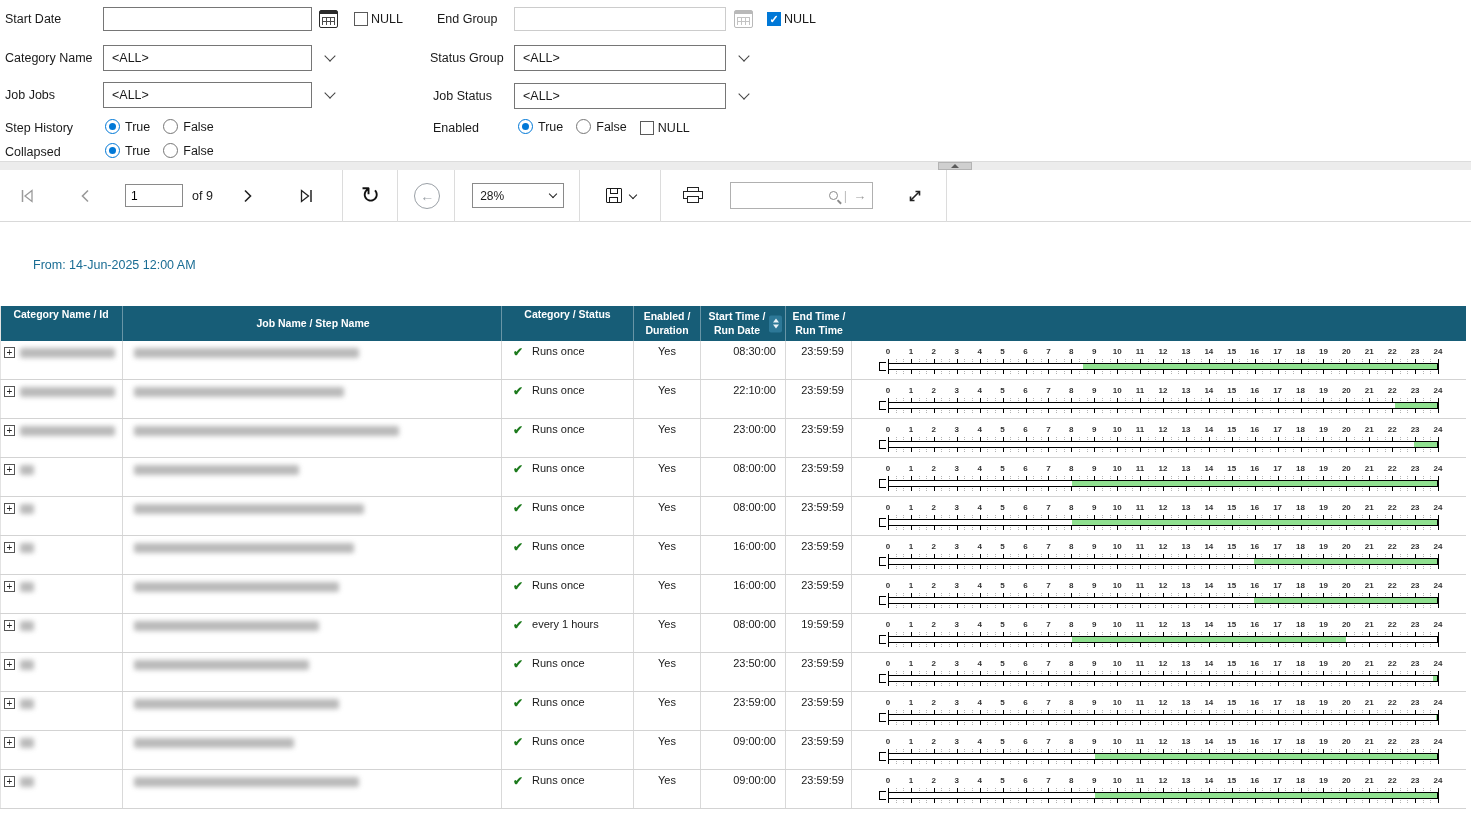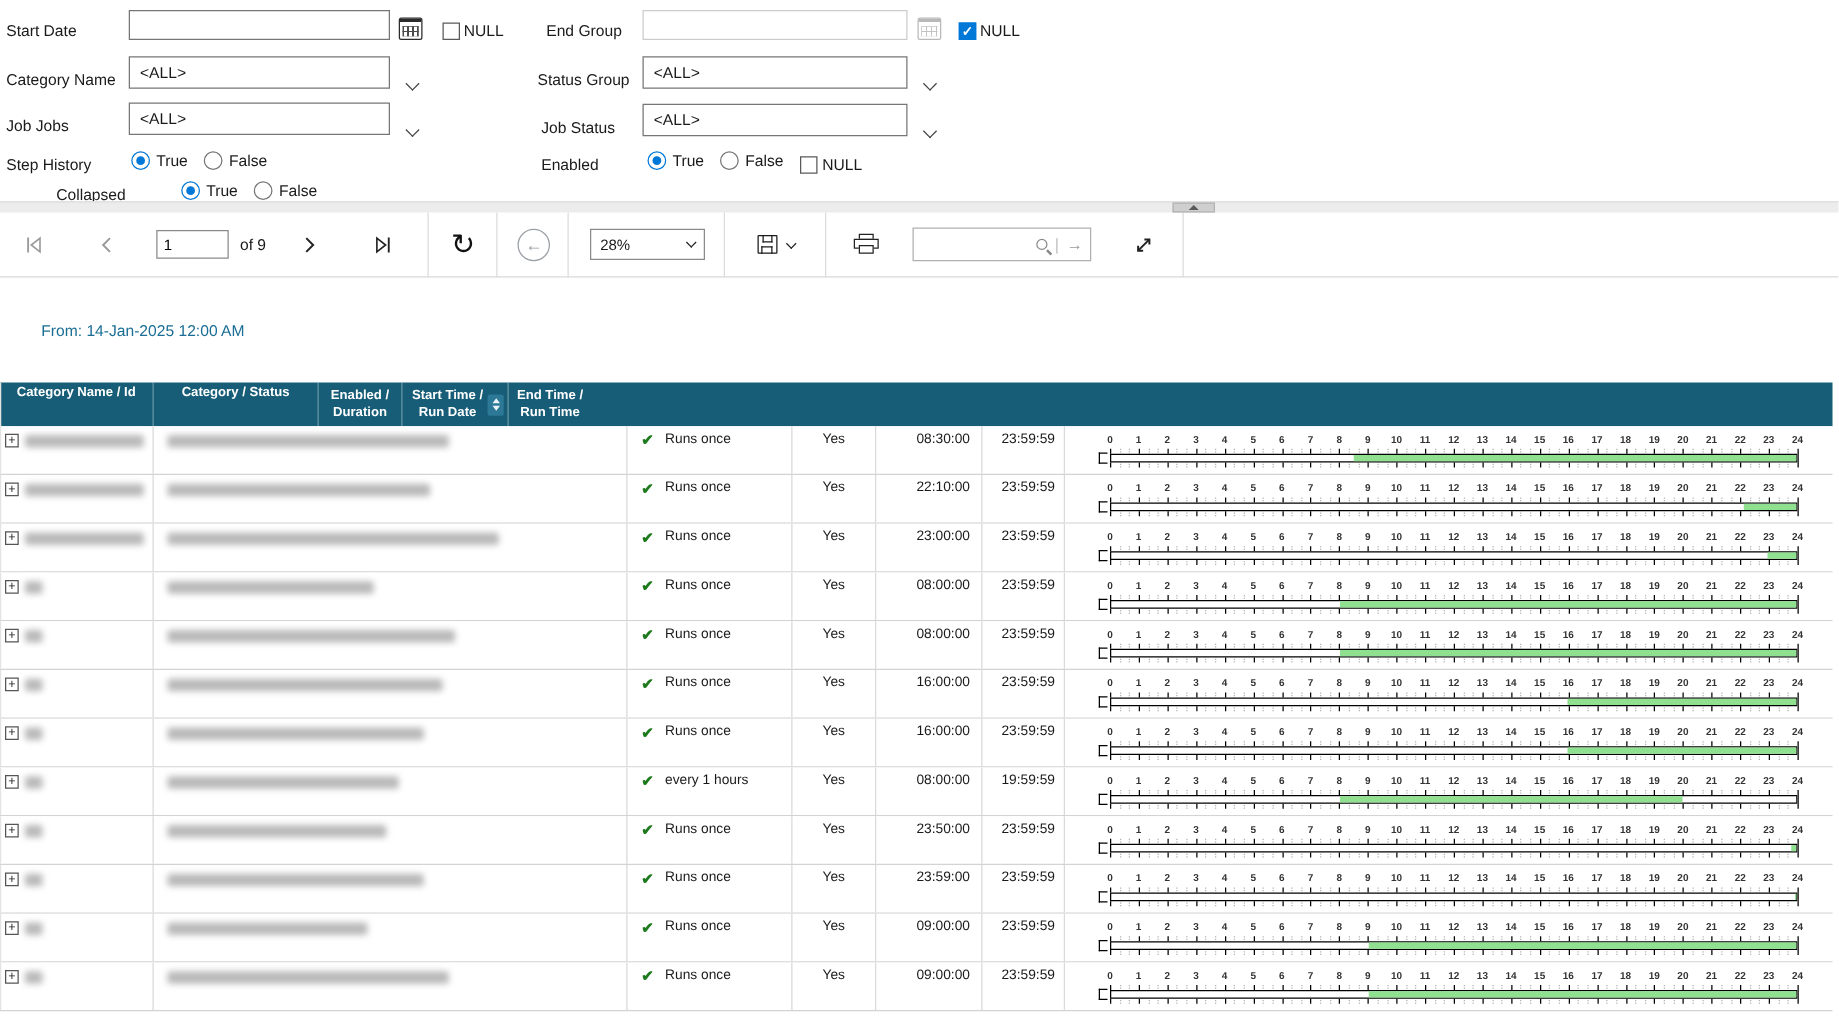--- a/index.html
+++ b/index.html
@@ -2,21 +2,21 @@
 <html><head>
 <meta charset="utf-8">
 <style>
   * { margin:0; padding:0; box-sizing:border-box; }
   html,body { background:#fff; }
   body { font-family:"Liberation Sans", sans-serif; color:#1a1a1a; }
   .page { position:relative; width:1471px; height:828px; overflow:hidden; background:#fff; }
 
   
   .params { position:relative; height:161px; background:#fff; font-size:12.5px; }
-  .p-row { position:absolute; display:flex; align-items:flex-end; height:26px; }
+  .p-row { position:absolute; display:flex; align-items:center; height:26px; }
   .p-label { color:#1a1a1a; }
   .txt-input { height:24px; border:1px solid #767676; background:#fff; font:12.5px "Liberation Sans",sans-serif; padding:0 6px; }
   .txt-input.disabled { border-color:#cccccc; }
   .sel-box { height:26px; border:1px solid #767676; background:#fff; display:flex; align-items:center; padding-left:8px; font-size:12.5px; }
   .chev { width:8px; height:8px; border-right:1.6px solid #444; border-bottom:1.6px solid #444; transform:rotate(45deg); display:inline-block; margin-top:-4px; }
   .cal { width:19px; height:18px; border:1.7px solid #2b2b2b; border-radius:2px; position:relative; background:
         linear-gradient(#2b2b2b 0 3px, transparent 3px); }
   .cal:after { content:""; position:absolute; left:2px; right:2px; top:6px; bottom:2px;
         background-image:repeating-linear-gradient(to right,#2b2b2b 0 1px,transparent 1px 4px),
                          repeating-linear-gradient(to bottom,#2b2b2b 0 1px,transparent 1px 4px); opacity:.85; }
@@ -171,21 +171,21 @@
       <span><span class="radio-opt">
             <span class="radio on"></span>
             <span class="radio-label">True</span>
           </span><span class="radio-opt">
             <span class="radio"></span>
             <span class="radio-label">False</span>
           </span></span>
       <span class="cbx"></span>
       <span style="margin-left:4px;">NULL</span>
     </div>
-    <div class="p-row" style="left:5px;top:141px;height:22px;margin-left:40px;">
+    <div class="p-row" style="left:5px;top:141px;height:22px;">
       <span class="p-label" style="width:100px;">Collapsed</span>
       <span><span class="radio-opt">
             <span class="radio on"></span>
             <span class="radio-label">True</span>
           </span><span class="radio-opt">
             <span class="radio"></span>
             <span class="radio-label">False</span>
           </span></span>
     </div>
   </div>
@@ -257,25 +257,26 @@
       <svg width="18" height="18" viewBox="0 0 18 18">
         <path d="M4.5 13.5 13.5 4.5" stroke="#222" stroke-width="1.6" fill="none"></path>
         <path d="M9.5 4.5h4v4" stroke="#222" stroke-width="1.6" fill="none"></path>
         <path d="M8.5 13.5h-4v-4" stroke="#222" stroke-width="1.6" fill="none"></path>
       </svg>
     </div>
     <div class="tb-sep" style="margin-left:22px;"></div>
   </div>
 
   <div class="report">
-    <div class="rpt-sub">From: 14-Jan-2025  12:00 AM</div>
+    <div class="rpt-sub">From: 14-Jun-2025  12:00 AM</div>
 
     <div class="grid">
       <div class="thead">
         <div class="th c0">Category Name / Id</div>
+        <div class="th c1">Job Name / Step Name</div>
         <div class="th c2" style="padding-left:4px;justify-content:center;">Category / Status</div>
         <div class="th c3" style="text-align:center;padding:2px;">Enabled / Duration</div>
         <div class="th c4" style="text-align:center;padding:2px 14px 2px 2px;">
           <span>Start Time / Run Date</span>
           <span class="sorter">
               <span class="up"></span>
               <span class="dn"></span>
             </span>
         </div>
         <div class="th c5" style="text-align:center;padding:2px;">End Time / Run Time</div>

